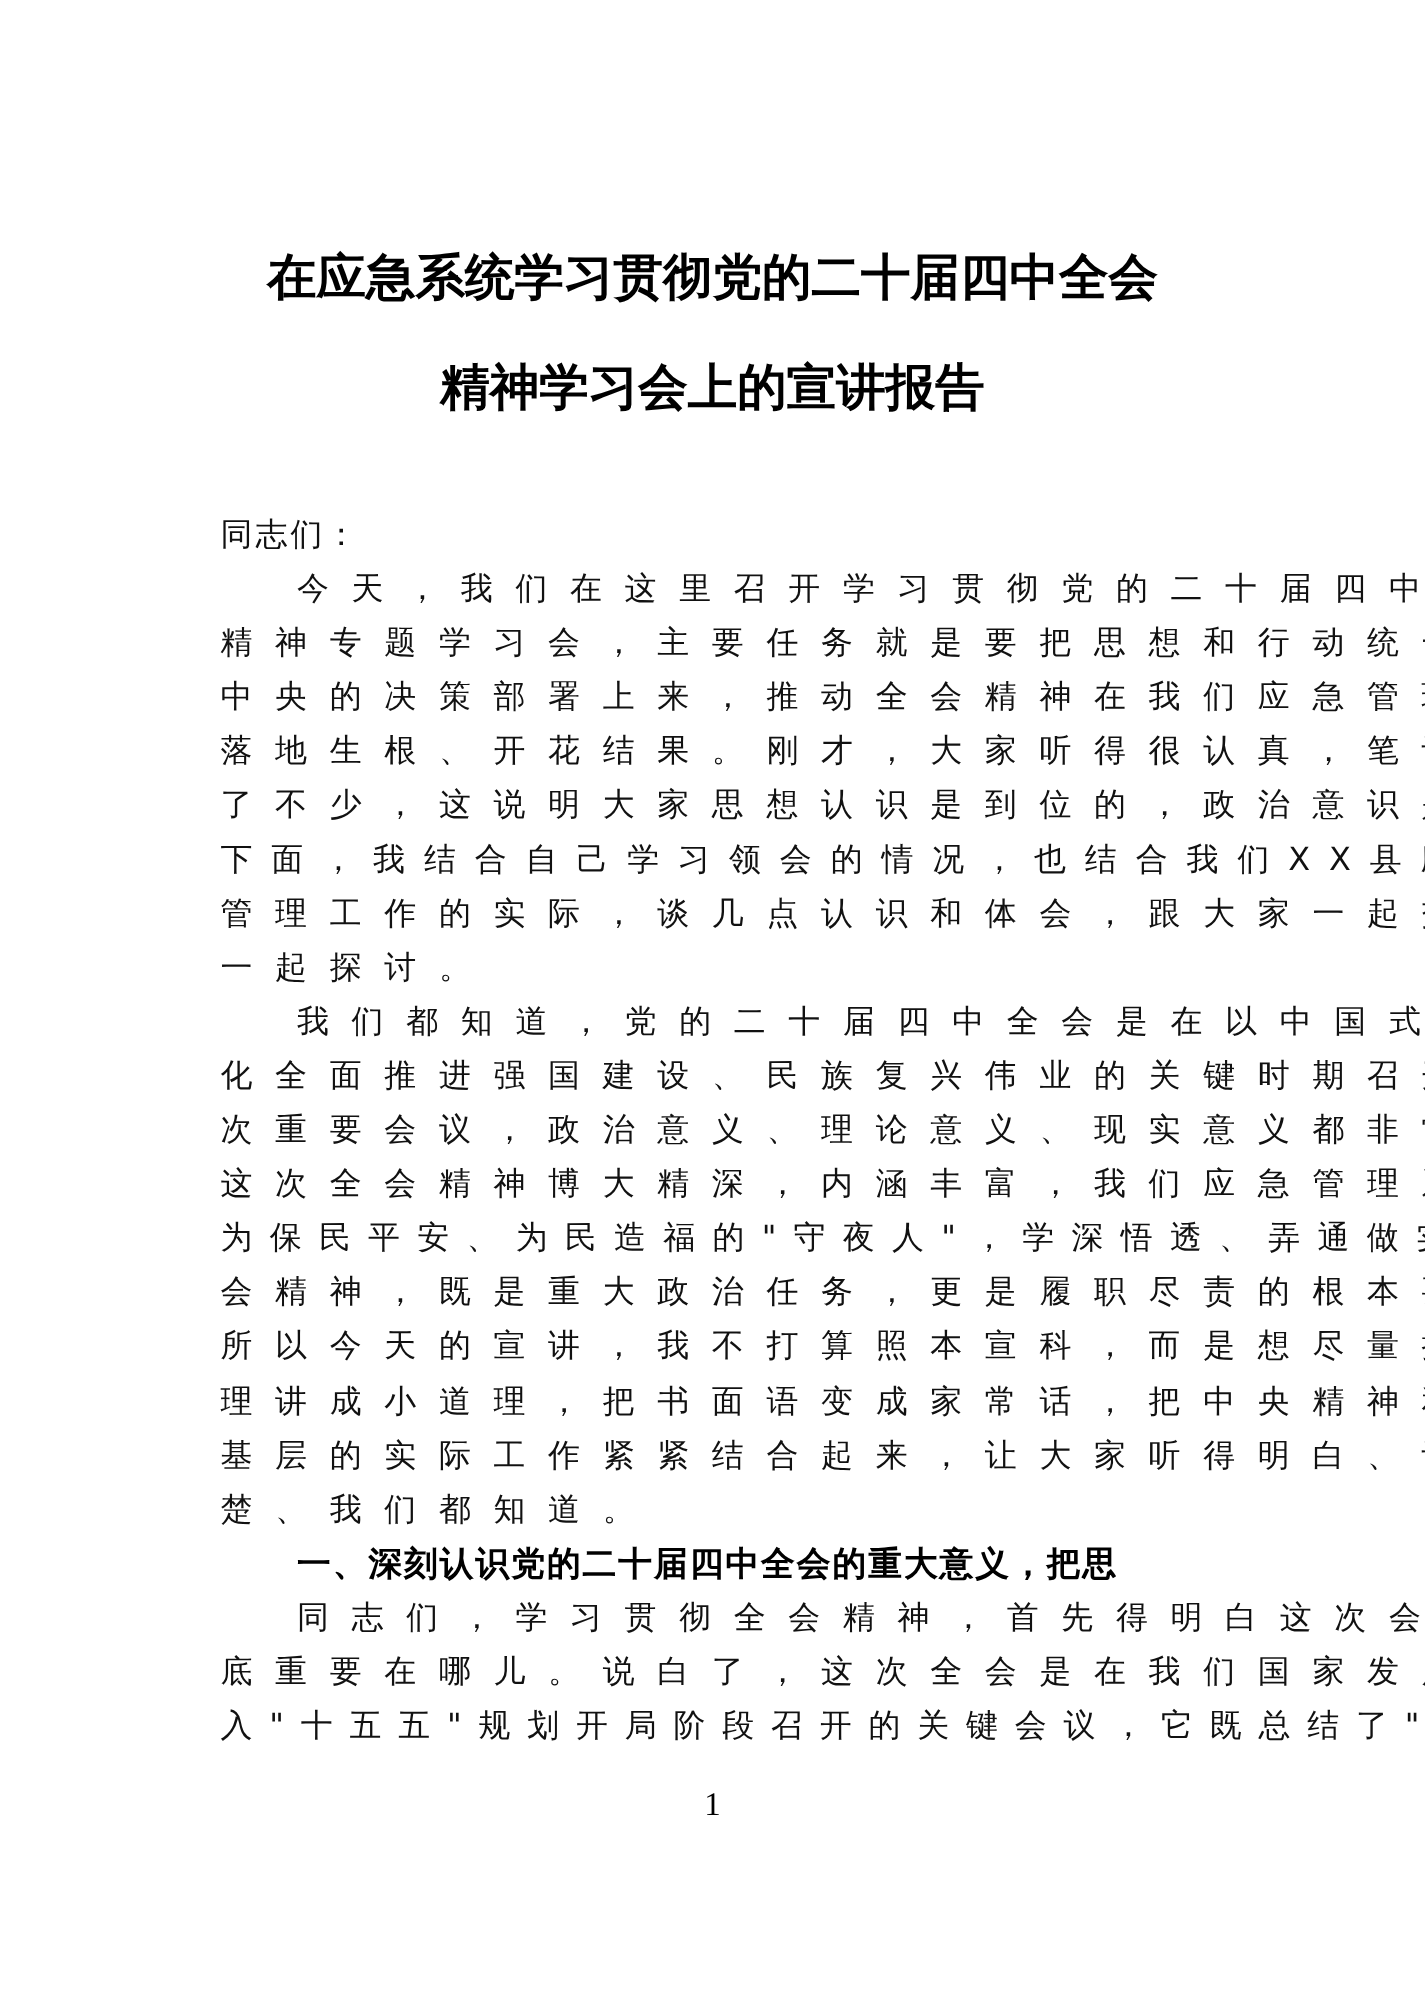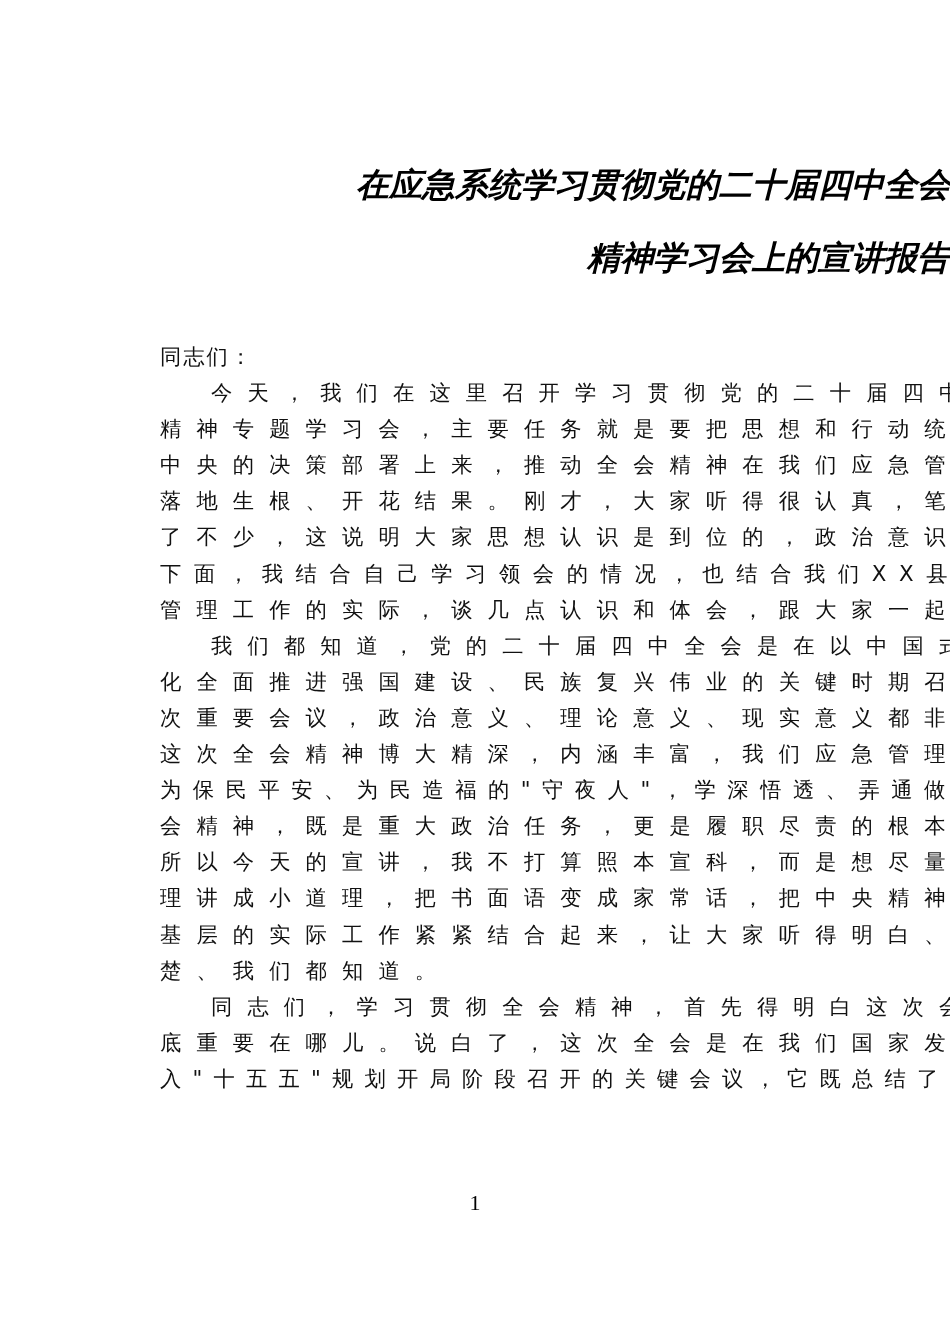--- a/index.html
+++ b/index.html
@@ -20,43 +20,41 @@
       left: 0; top: 0;
       width: 950px;
       height: 1344px;
       background: #ffffff;
     }
     .title-block {
       position: absolute;
       left: 0;
       top: 168px;
       width: 950px;
-      text-align: right;
-      font-style: italic;
+      text-align: center;
     }
     .title-line {
       display: block;
       font-family: "DejaVu Serif", "Liberation Serif", serif;
       font-weight: bold;
       font-size: 33px;
       line-height: 33px;
       height: 33px;
       letter-spacing: 0px;
       color: #000;
       white-space: nowrap;
     }
     .title-line + .title-line {
       margin-top: 40px;
     }
     .body-block {
       position: absolute;
       left: 147px;
       top: 339px;
       width: 656px;
-      margin-left: 13px;
     }
     .para {
       margin: 0;
       font-family: "DejaVu Sans", "Liberation Sans", sans-serif;
       font-size: 21.3px;
       line-height: 36.1px;
       letter-spacing: 15px;
       text-align: justify;
       text-align-last: left;
       color: #111;
@@ -110,36 +108,38 @@
     </div>
 
     <div class="para">
       <span class="line first-indent">今天，我们在这里召开学习贯彻党的二十届四中全会</span>
       <span class="line">精神专题学习会，主要任务就是要把思想和行动统一到党</span>
       <span class="line">中央的决策部署上来，推动全会精神在我们应急管理领域</span>
       <span class="line">落地生根、开花结果。刚才，大家听得很认真，笔记也记</span>
       <span class="line">了不少，这说明大家思想认识是到位的，政治意识是强的</span>
       <span class="line tighter">下面，我结合自己学习领会的情况，也结合我们XX县应急</span>
       <span class="line">管理工作的实际，谈几点认识和体会，跟大家一起交流、</span>
+      <span class="line">一起探讨。</span>
     </div>
 
     <div class="para">
       <span class="line first-indent">我们都知道，党的二十届四中全会是在以中国式现代</span>
       <span class="line">化全面推进强国建设、民族复兴伟业的关键时期召开的一</span>
       <span class="line">次重要会议，政治意义、理论意义、现实意义都非常重大</span>
       <span class="line">这次全会精神博大精深，内涵丰富，我们应急管理系统作</span>
       <span class="line tight" style="letter-spacing:11.5px">为保民平安、为民造福的"守夜人"，学深悟透、弄通做实全</span>
       <span class="line">会精神，既是重大政治任务，更是履职尽责的根本要求。</span>
       <span class="line">所以今天的宣讲，我不打算照本宣科，而是想尽量把大道</span>
       <span class="line">理讲成小道理，把书面语变成家常话，把中央精神和我们</span>
       <span class="line">基层的实际工作紧紧结合起来，让大家听得明白、记得清</span>
       <span class="line">楚、我们都知道。</span>
     </div>
 
     <div class="para heading">
+      <span class="line first-indent">一、深刻认识党的二十届四中全会的重大意义，把思</span>
     </div>
 
     <div class="para">
       <span class="line first-indent">同志们，学习贯彻全会精神，首先得明白这次会议到</span>
       <span class="line">底重要在哪儿。说白了，这次全会是在我们国家发展进</span>
       <span class="line" style="letter-spacing:11.2px">入"十五五"规划开局阶段召开的关键会议，它既总结了"十</span>
     </div>
 
   </div>
 

